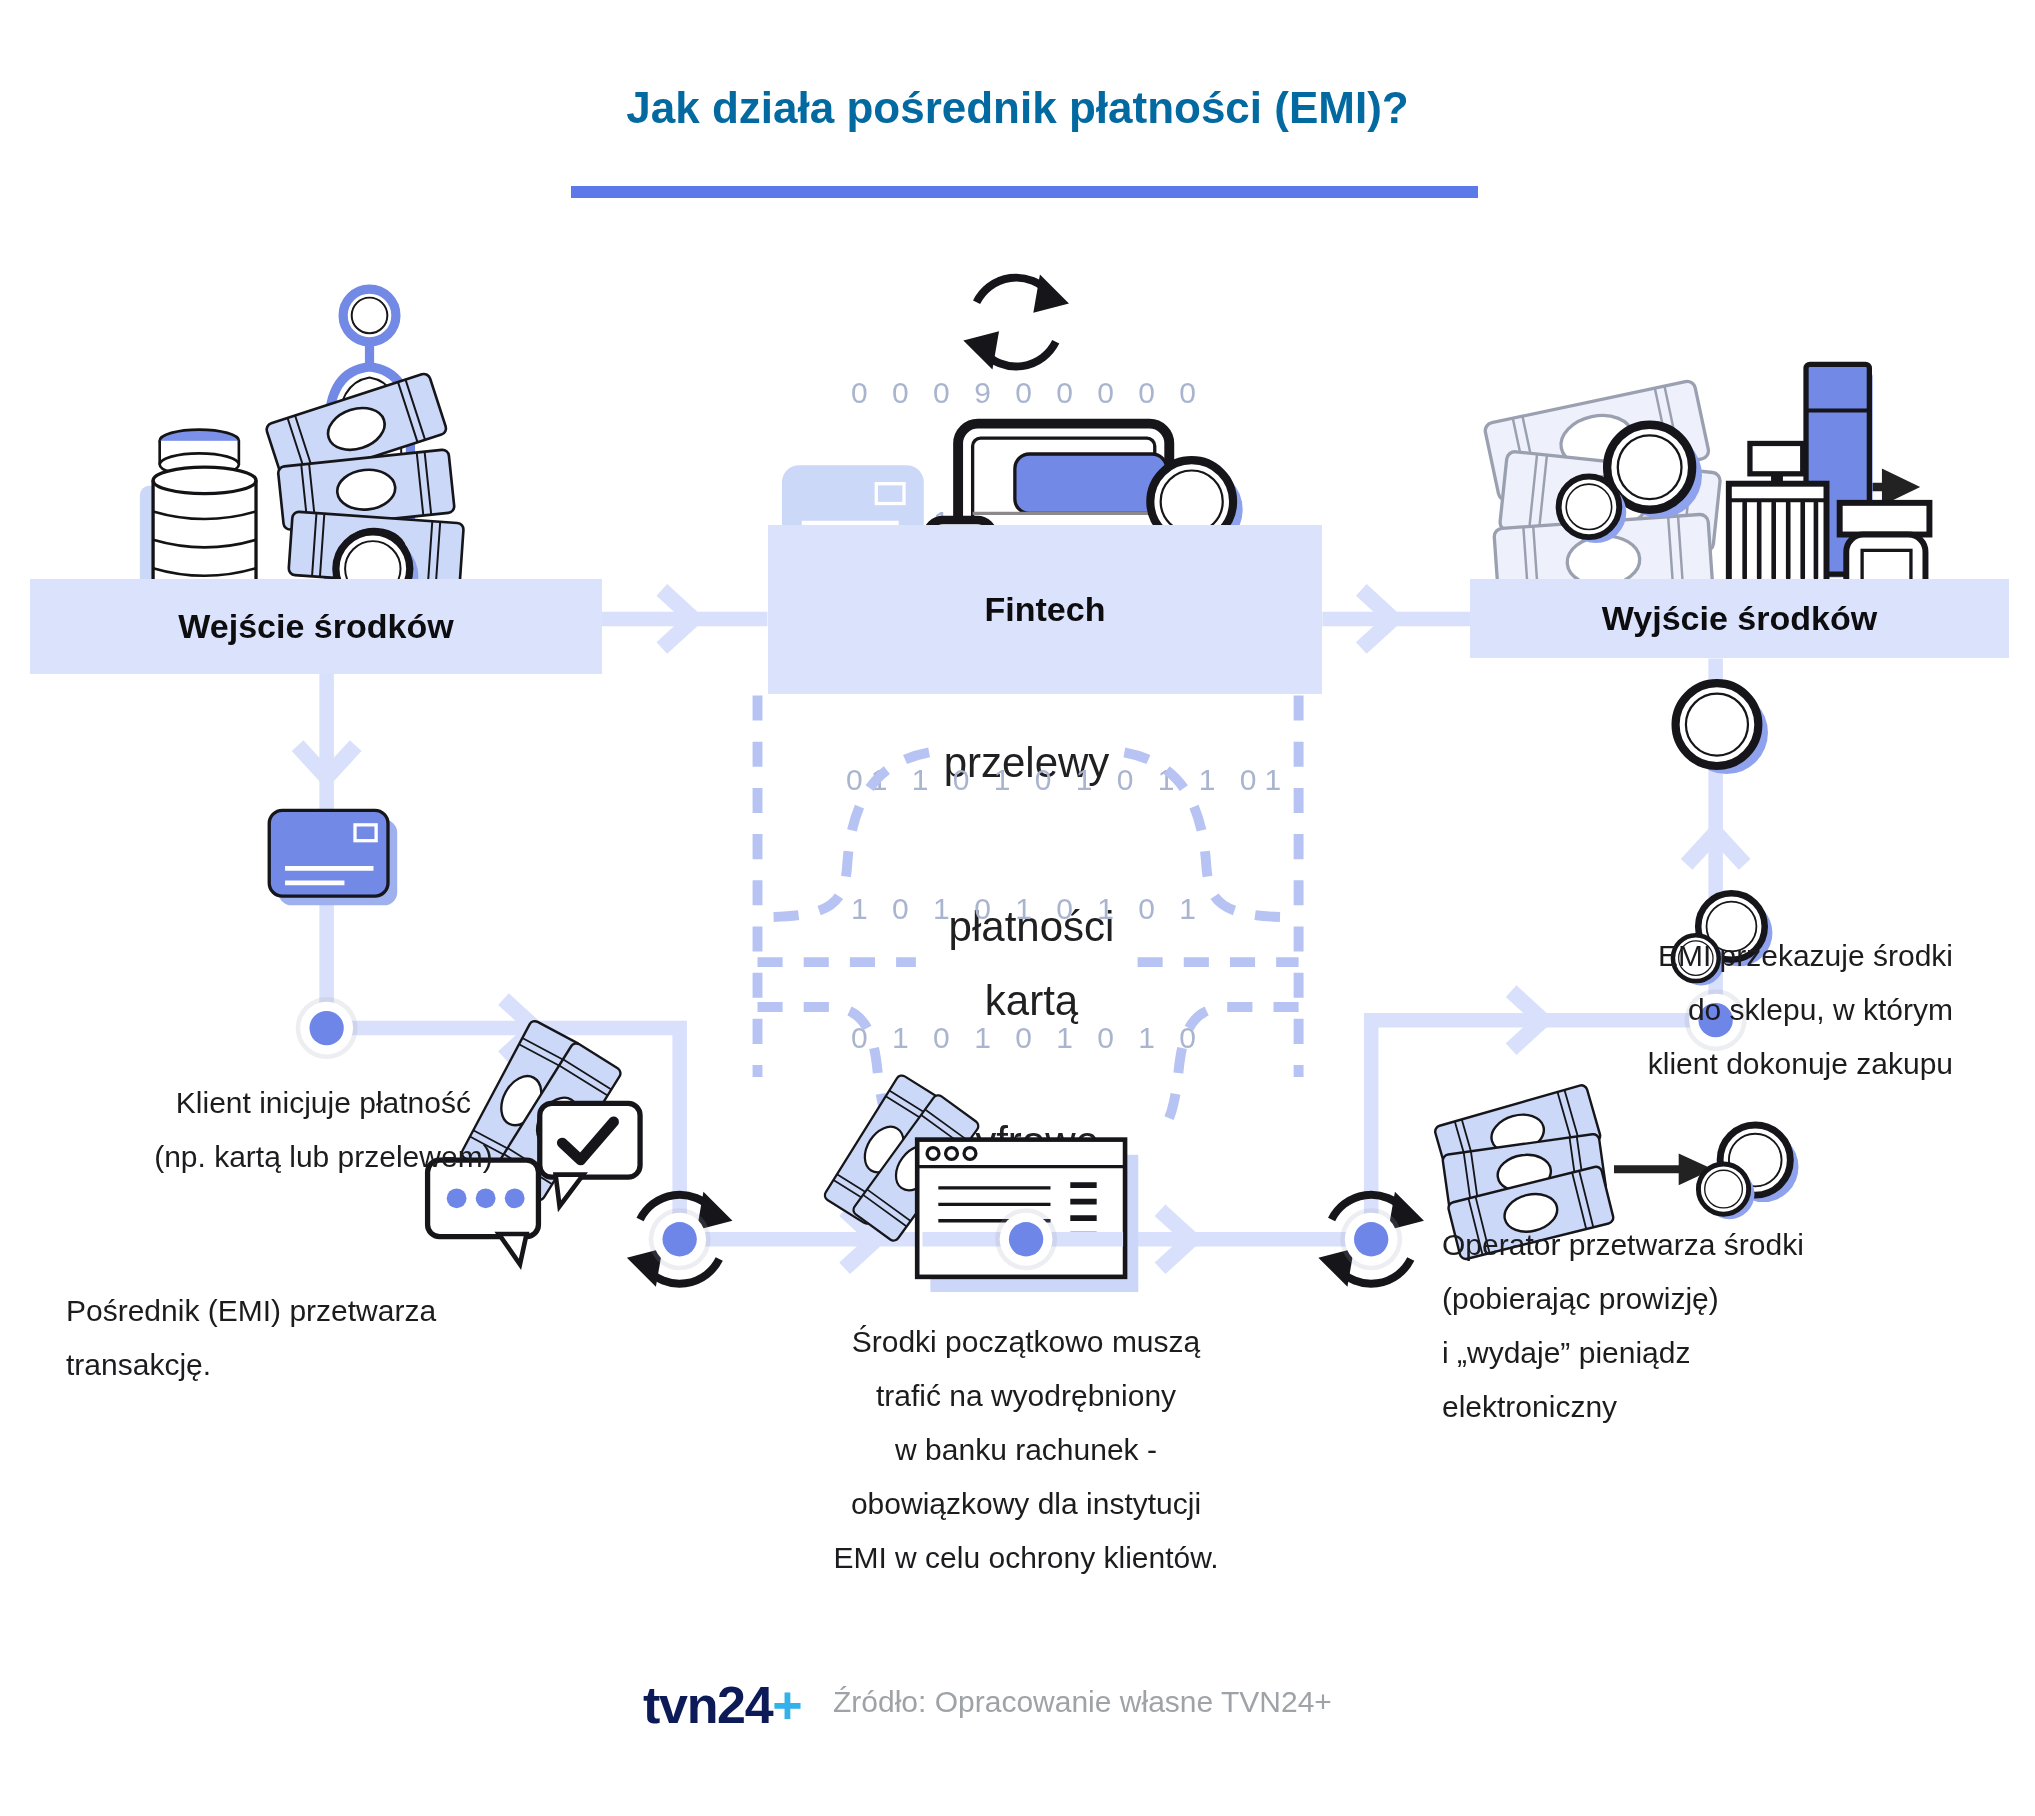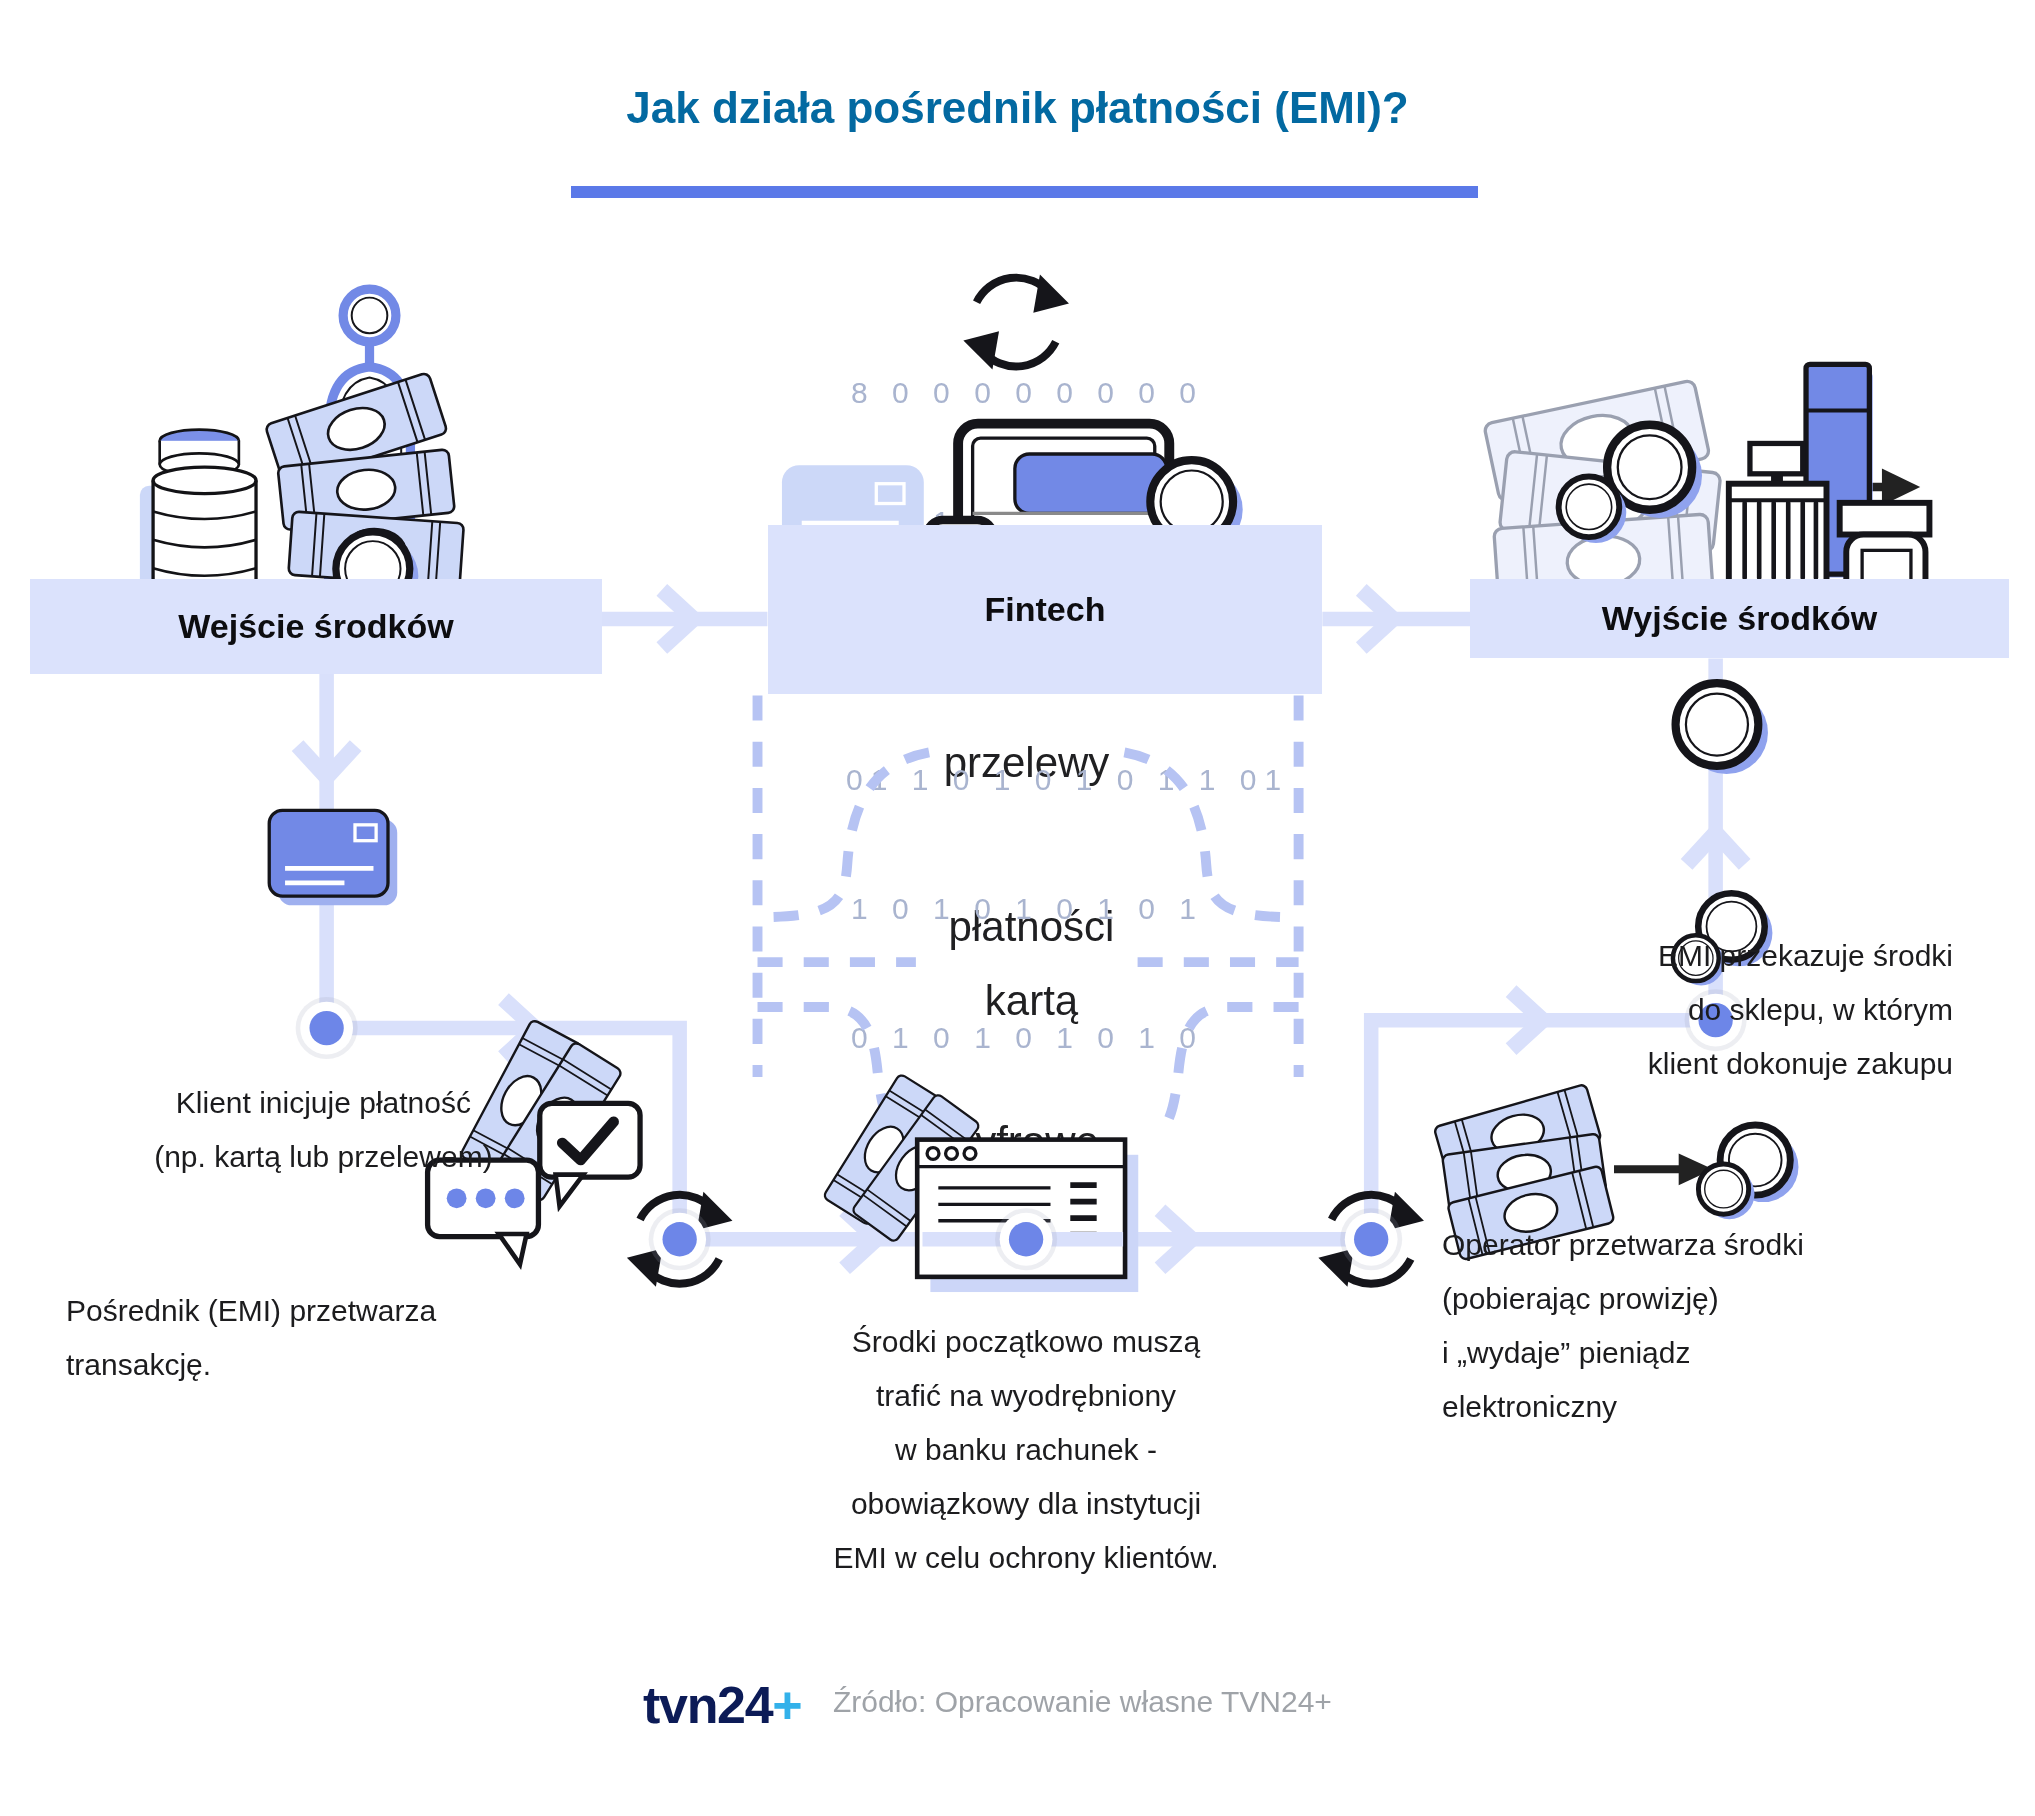--- a/index.html
+++ b/index.html
@@ -45,21 +45,21 @@
   #logo .plus{color:#33b1ea;}
   #source{position:absolute;left:833px;top:14.5px;font-size:30px;color:#9fa3a8;}
 </style>
 </head>
 <body>
 
 <div id="title" class="abs">Jak działa pośrednik płatności (EMI)?</div>
 <div id="title-underline" class="abs"></div>
 
 <div id="binary" class="abs">
-  <div>8 0 0 0 0 0 0 0 0</div>
+  <div>0 0 0 9 0 0 0 0 0</div>
   <div>1 0 1 0 1 0 1 0 1</div>
   <div>0 1 0 1 0 1 0 1 0</div>
   <div>01 1 0 1 0 1 0 1 1 01</div>
   <div>1 0 1 0 1 0 1 0 1</div>
   <div>0 1 0 1 0 1 0 1 0</div>
 </div>
 
 <svg id="art" class="abs" width="2035" height="1816" viewBox="0 0 3084 2752" style="left:0;top:0;">
   <defs>
     <g id="note">

